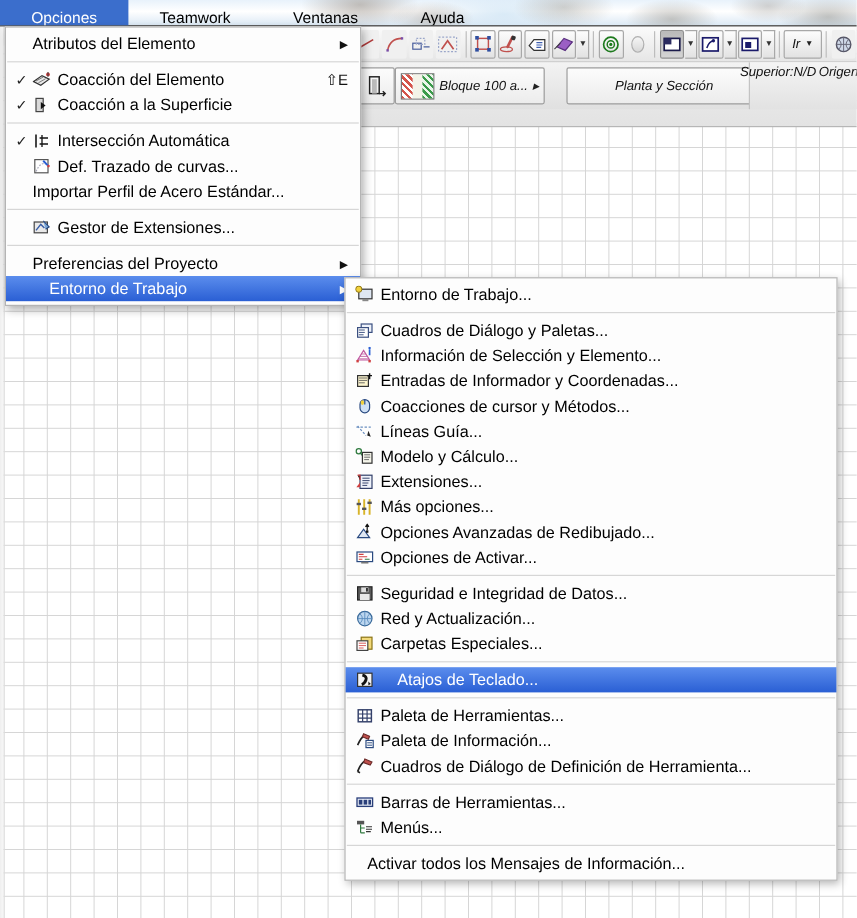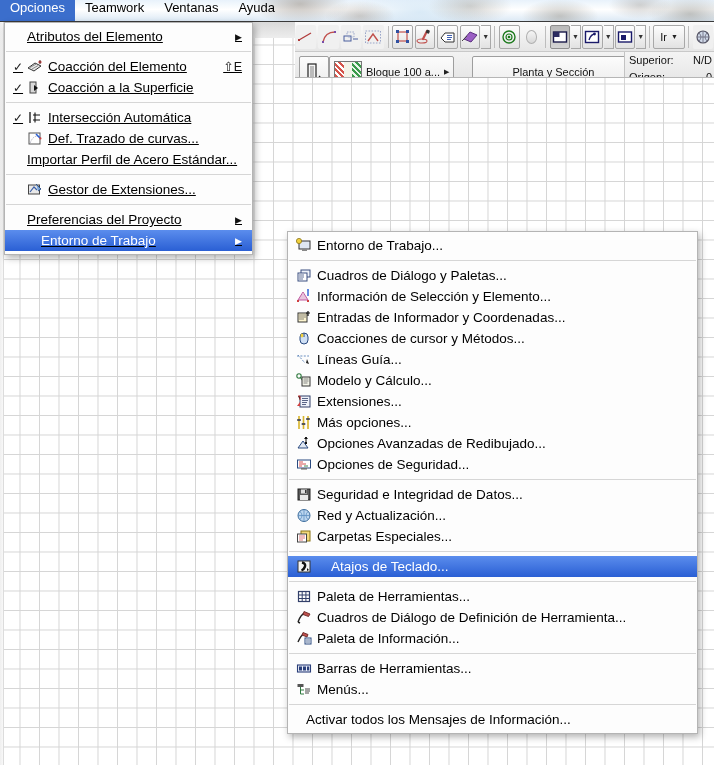--- a/index.html
+++ b/index.html
@@ -46,32 +46,33 @@
       radial-gradient(ellipse 45px 20px at 640px 5px, rgba(150,145,140,.40), rgba(255,255,255,0) 70%),
       radial-gradient(ellipse 60px 26px at 690px 14px, rgba(130,128,120,.45), rgba(255,255,255,0) 70%),
       radial-gradient(ellipse 90px 30px at 420px 12px, rgba(210,230,245,.8), rgba(255,255,255,0) 75%),
       linear-gradient(to bottom, #e8f2fb 0%, #ffffff 45%, #dce9f5 100%);
     border-bottom: 1px solid #3a3a3a;
     display: flex; align-items: center;
     font-size: 13px;
     overflow: hidden;
   }
   .menubar-item {
-    height: 22px; display: flex; align-items: flex-start;
-    padding: 0 10px; color: #000; white-space: nowrap;
+    height: 22px; display: flex; align-items: flex-end;
+    padding: 0 26px; color: #000; white-space: nowrap;
   }
   .menubar-item.active { background: #3b6ecc; color: #fff; }
 
   
   .toolbar-wrap {
     position: absolute; left: 295px; top: 22px;
-    width: 419px; height: 56px;
+    width: 419px; height: 84px;
     background: linear-gradient(to bottom,#f2f2f2,#e3e3e3);
     border-bottom: 1px solid #b6b6b6;
     overflow: hidden;
+    font-style: italic;
   }
   .toolrow1 {
     position: relative; height: 30px;
     display: flex; align-items: center;
     background: linear-gradient(to bottom,#fbfbfb,#e6e6e6);
     border-bottom: 1px solid #c9c9c9;
   }
   .tbtn {
     width: 26px; height: 24px; margin: 0 1px;
     border: 1px solid transparent; border-radius: 2px;
@@ -110,39 +111,39 @@
   .panel-wide { justify-content: center; width: 162px; }
   .swatch-multi { width: 28px; height: 22px; border: 1px solid #777; display: flex; }
   .swatch-multi i { flex: 1; height: 100%; }
   .sw-a { background: repeating-linear-gradient(45deg,#d4544a 0 2px,#fff 2px 4px); }
   .sw-b { background: #f3f3e8; }
   .sw-c { background: repeating-linear-gradient(45deg,#3a9a4a 0 2px,#eaf6ea 2px 4px); }
   .mini-tri { font-size: 7px; color: #222; }
 
   .statusbox {
     position: absolute; right: 0; top: 0; width: 90px; height: 39px;
-    display: flex; flex-direction: column; justify-content: flex-start;
+    display: flex; justify-content: center;
     font-size: 11px; color: #111; padding-left: 4px;
     border-left: 1px solid #c3c3c3;
     background: linear-gradient(to bottom,#f4f4f4,#e2e2e2);
     margin-left: 34px;
   }
   .statusrow { display: flex; justify-content: space-between; padding-right: 2px; line-height: 17px; }
 
   
   .menu {
     position: absolute;
     background: #fdfdfd;
     border: 1px solid #b4b4b4;
     box-shadow: 2px 3px 7px rgba(0,0,0,.30);
     font-size: 13.5px;
     color: #000;
     padding: 3px 0;
   }
-  #menu-opciones { left: 4px; top: 22px; width: 249px; text-decoration: underline; }
+  #menu-opciones { left: 4px; top: 22px; width: 297px; }
   #menu-entorno  { left: 287px; top: 231px; width: 411px; }
 
   .mi {
     position: relative; height: 21px;
     display: flex; align-items: center;
     padding-left: 8px; padding-right: 10px;
     white-space: nowrap;
   }
   .mi.sel { background: linear-gradient(to bottom,#5b8ded,#2a5fd4); color: #fff; gap: 14px; }
   .mi-check { width: 14px; font-size: 12px; color: #222; flex: 0 0 14px; }
@@ -540,21 +541,21 @@
 
     <div class="mi indent-icon">
       <span class="mi-icon">
         <svg width="16" height="15" viewBox="0 0 16 15">
             <rect x="1.5" y="3" width="13" height="8" fill="#fff" stroke="#2a4a80" stroke-width="1"></rect>
             <path d="M3 5h4M3 7h7M3 9h3" stroke="#d04040" stroke-width=".9"></path>
             <path d="M8 9h4" stroke="#2f7a3f" stroke-width=".9"></path>
             <rect x="5" y="11" width="6" height="1.6" fill="#777"></rect>
           </svg>
       </span>
-      <span class="mi-label">Opciones de Seguridad...</span>
+      <span class="mi-label">Opciones de Activar...</span>
     </div>
 
     <div class="msep"></div>
 
     <div class="mi indent-icon">
       <span class="mi-icon">
         <svg width="16" height="15" viewBox="0 0 16 15">
             <rect x="2" y="2" width="12" height="11" fill="#5a5a5a" stroke="#222" stroke-width="1"></rect>
             <rect x="5" y="2.5" width="6" height="4" fill="#ddd"></rect>
             <rect x="4" y="8" width="8" height="5" fill="#e8e8e8"></rect>
@@ -606,40 +607,40 @@
             <rect x="2.5" y="2.5" width="11" height="10" fill="#fff" stroke="#33406a" stroke-width="1.2"></rect>
             <path d="M2.5 6h11M2.5 9.5h11M6.2 2.5v10M9.9 2.5v10" stroke="#33406a" stroke-width="1"></path>
           </svg>
       </span>
       <span class="mi-label">Paleta de Herramientas...</span>
     </div>
 
     <div class="mi indent-icon">
       <span class="mi-icon">
         <svg width="16" height="15" viewBox="0 0 16 15">
-            <path d="M2 12 Q5 4 9 3" stroke="#222" stroke-width="1.4" fill="none"></path>
-            <path d="M8 1.5 L14 4 L12.5 6.5 L7 4.5 Z" fill="#c0504d" stroke="#6a2a28" stroke-width=".9"></path>
-            <path d="M2 12 L4 13" stroke="#222" stroke-width="1.4"></path>
-          </svg>
-      </span>
-      <span class="mi-label">Cuadros de Diálogo de Definición de Herramienta...</span>
-    </div>
-
-    <div class="mi indent-icon">
-      <span class="mi-icon">
-        <svg width="16" height="15" viewBox="0 0 16 15">
             <path d="M2 11 Q5 4 8 3" stroke="#222" stroke-width="1.4" fill="none"></path>
             <path d="M7 1.5 L12 3.5 L11 6 L6 4 Z" fill="#c0504d" stroke="#6a2a28" stroke-width=".9"></path>
             <rect x="9" y="7" width="6" height="6" fill="#fff" stroke="#2a4a80" stroke-width="1"></rect>
             <path d="M10 9h4M10 11h4" stroke="#2a4a80" stroke-width=".8"></path>
           </svg>
       </span>
       <span class="mi-label">Paleta de Información...</span>
     </div>
 
+    <div class="mi indent-icon">
+      <span class="mi-icon">
+        <svg width="16" height="15" viewBox="0 0 16 15">
+            <path d="M2 12 Q5 4 9 3" stroke="#222" stroke-width="1.4" fill="none"></path>
+            <path d="M8 1.5 L14 4 L12.5 6.5 L7 4.5 Z" fill="#c0504d" stroke="#6a2a28" stroke-width=".9"></path>
+            <path d="M2 12 L4 13" stroke="#222" stroke-width="1.4"></path>
+          </svg>
+      </span>
+      <span class="mi-label">Cuadros de Diálogo de Definición de Herramienta...</span>
+    </div>
+
     <div class="msep"></div>
 
     <div class="mi indent-icon">
       <span class="mi-icon">
         <svg width="16" height="15" viewBox="0 0 16 15">
             <rect x="1.5" y="4" width="13" height="7" fill="#e9eef8" stroke="#2a3f7a" stroke-width="1.1"></rect>
             <rect x="3" y="5.5" width="3" height="4" fill="#2a3f7a"></rect>
             <rect x="7" y="5.5" width="3" height="4" fill="#2a3f7a"></rect>
             <rect x="11" y="5.5" width="2.2" height="4" fill="#2a3f7a"></rect>
           </svg>

